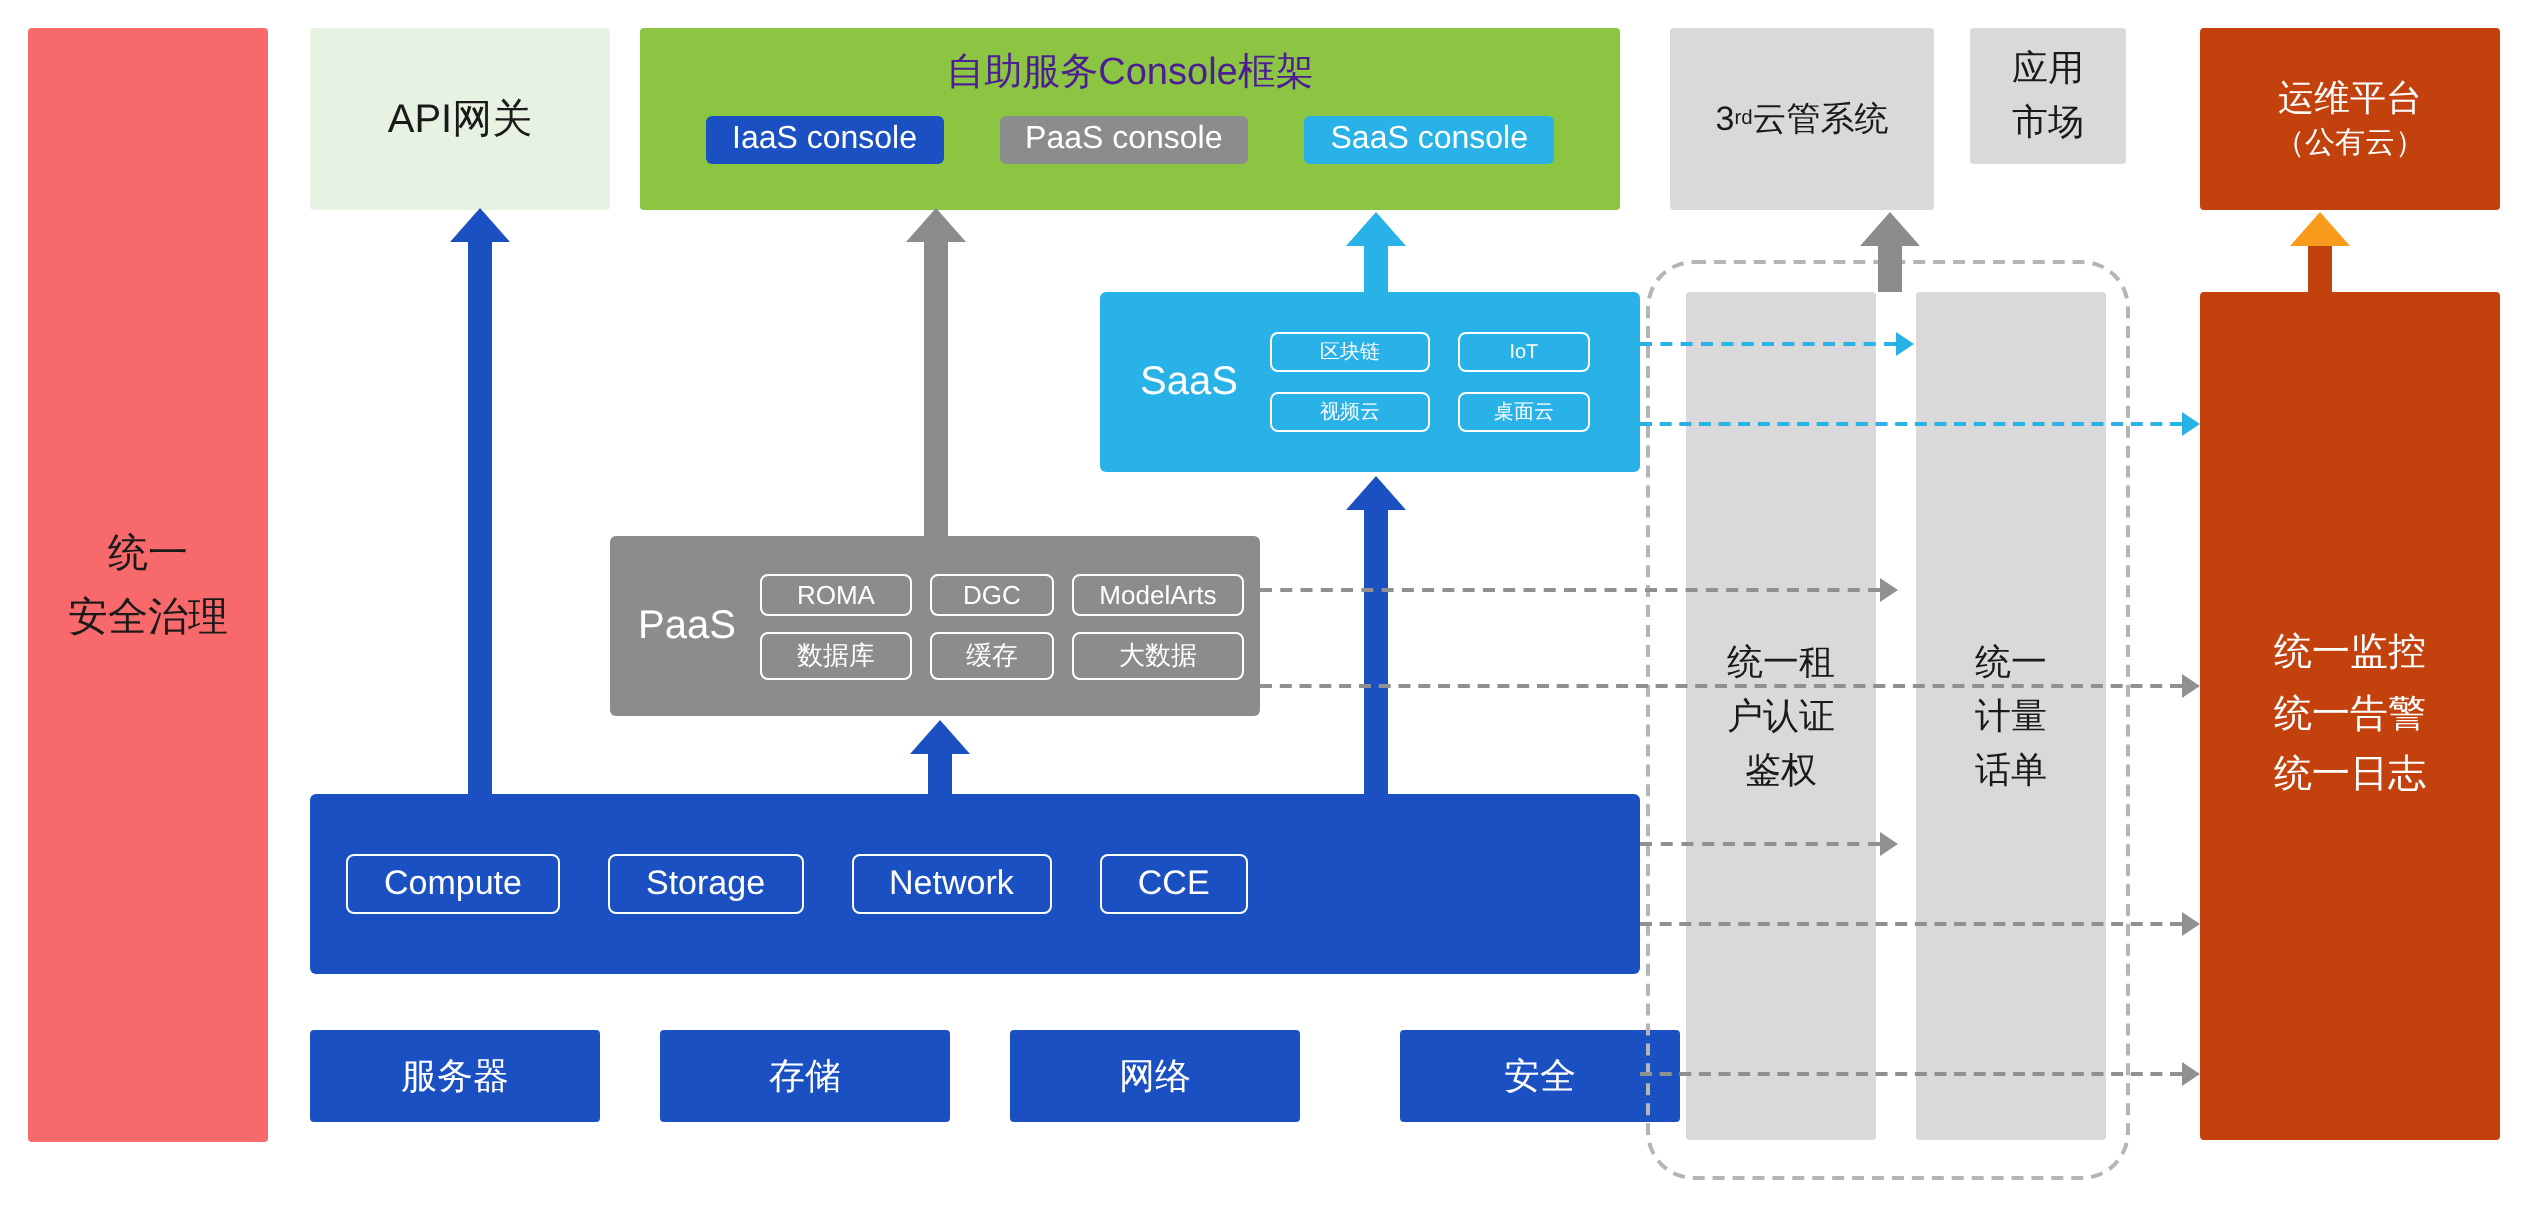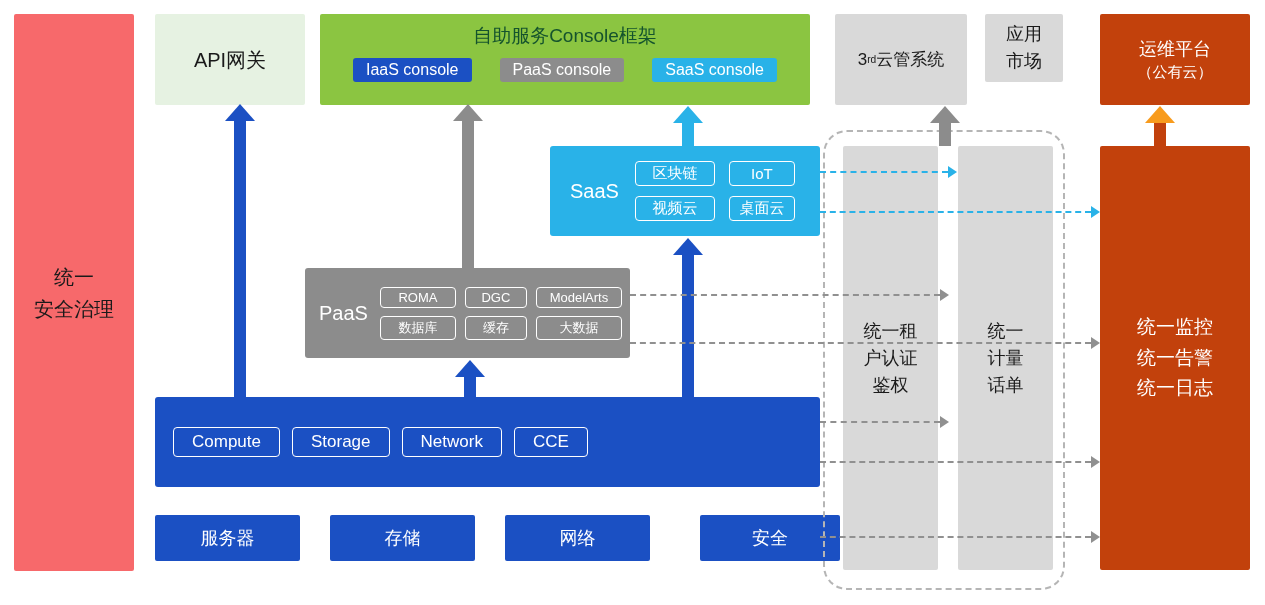--- a/index.html
+++ b/index.html
@@ -22,35 +22,35 @@
 
   .txt-white { color:#ffffff; }
   .fs20 { font-size:20px; line-height:1.6; }
   .fs19 { font-size:19px; line-height:1.6; }
   .fs18 { font-size:18px; line-height:1.5; }
   .fs17 { font-size:17px; }
 
   
   .console-frame { position:absolute; left:320px; top:14px; width:490px; height:91px;
     background:#8bc541; border-radius:2px; box-sizing:border-box; }
-  .console-title { text-align:center; padding-top:9px; font-size:19px; color:#14532d; }
+  .console-title { text-align:center; padding-top:9px; font-size:19px; color:#4c1d95; }
   .console-row { display:flex; justify-content:center; gap:28px; margin-top:9px; }
   .console-chip { color:#fff; font-size:16px; padding:3px 13px; border-radius:3px; }
 
   
   .layer { position:absolute; display:flex; align-items:center; box-sizing:border-box; border-radius:3px; }
   .layer-label { color:#fff; font-size:20px; flex:0 0 auto; }
   .subgrid { display:grid; }
   .chip { border:1.5px solid #fff; border-radius:4px; color:#fff; text-align:center;
           box-sizing:border-box; display:flex; align-items:center; justify-content:center; }
   .saas-grid { grid-template-columns:80px 66px; gap:10px 14px; }
-  .saas-grid .chip { font-size:15px; padding:2px 4px; }
+  .saas-grid .chip { font-size:10px; padding:2px 4px; }
   .paas-grid { grid-template-columns:76px 62px 86px; gap:8px 9px; }
   .paas-grid .chip { font-size:13px; padding:2px 2px; border-width:1px; }
-  .iaas-row { display:flex; gap:12px; }
+  .iaas-row { display:flex; gap:24px; }
   .iaas-row .chip { font-size:17px; padding:4px 18px; }
 
   
   .dashed-frame { position:absolute; left:823px; top:130px; width:242px; height:460px;
     border:2px dashed #b5b5b5; border-radius:24px; box-sizing:border-box; }
 
   
   .varrow { position:absolute; width:30px; display:flex; flex-direction:column; align-items:center; z-index:4; }
   .vhead { width:0; height:0; border-left:15px solid transparent; border-right:15px solid transparent;
            border-bottom:17px solid #000; flex:0 0 auto; }

